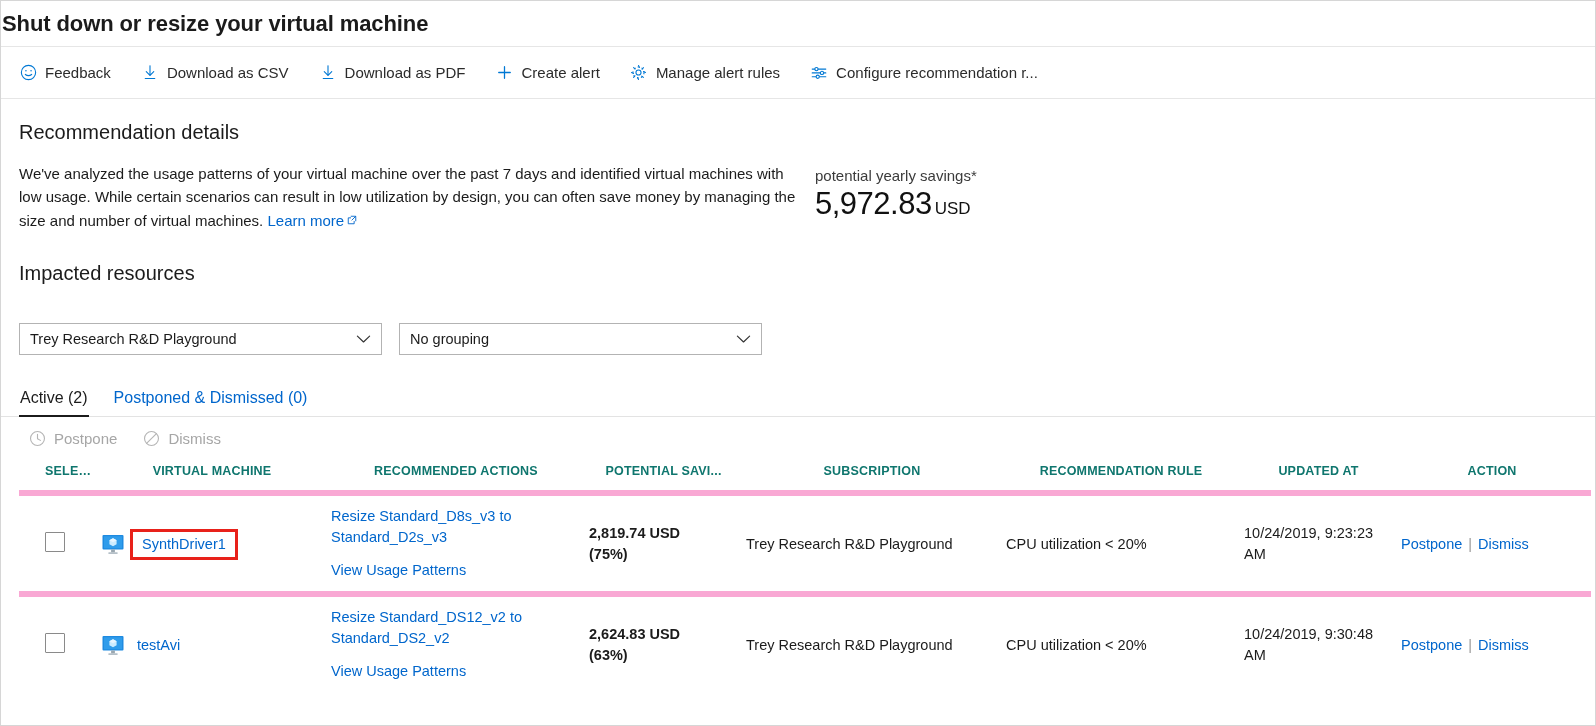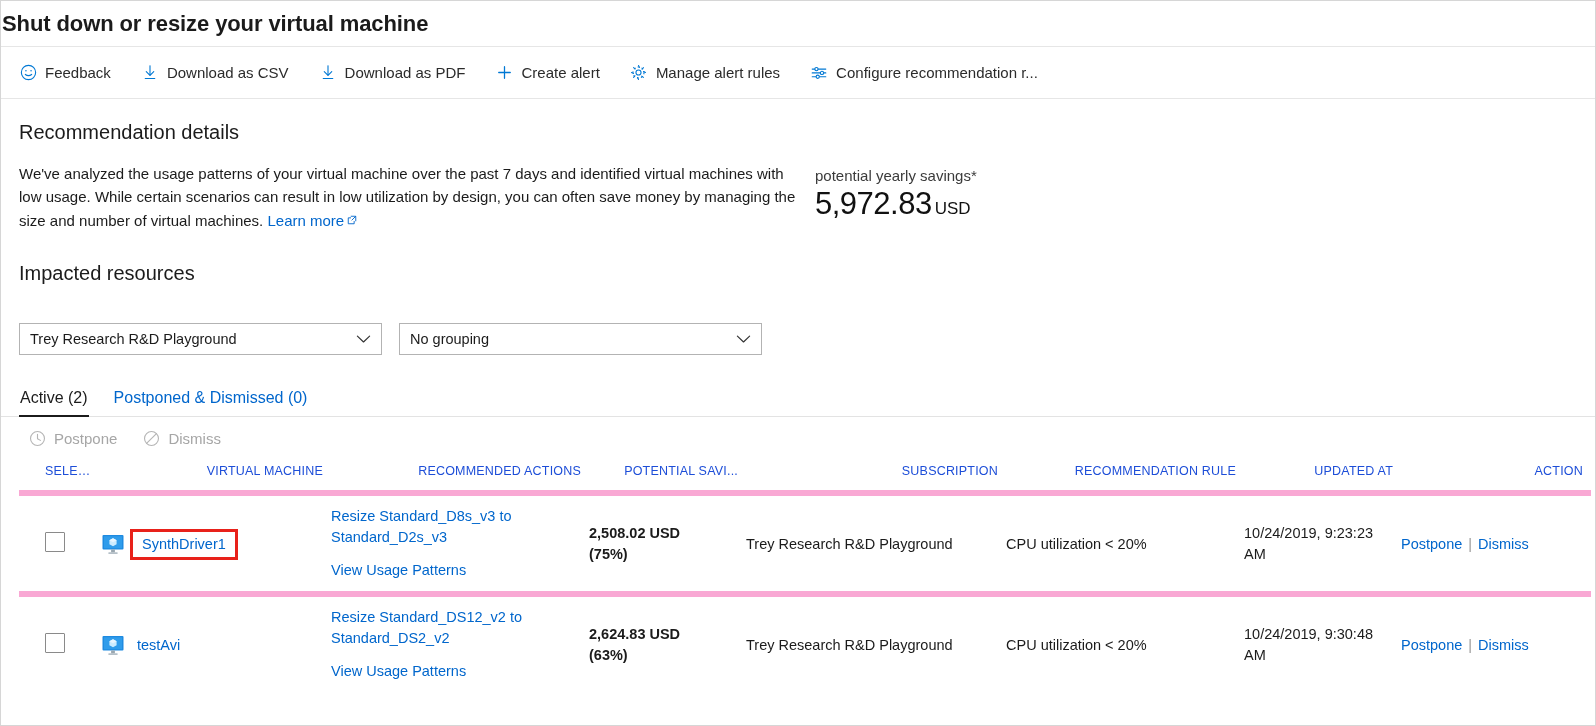--- a/index.html
+++ b/index.html
@@ -192,25 +192,25 @@
     color: #b5b5b5;
   }
 
   
   table.grid {
     width: 100%;
     border-collapse: collapse;
     table-layout: fixed;
   }
   table.grid th {
-    text-align: right;
+    text-align: center;
     font-size: 12.5px;
-    font-weight: 400;
+    font-weight: 700;
     letter-spacing: 0.2px;
-    color: #1d4ed8;
+    color: #0f766e;
     padding: 4px 8px 12px 0;
     white-space: nowrap;
     overflow: hidden;
     text-overflow: ellipsis;
     vertical-align: bottom;
   }
   table.grid td {
     font-size: 14.5px;
     color: #1b1b1b;
     padding: 10px 8px 10px 0;
@@ -445,21 +445,21 @@
                 </svg>
               </span>
               <span class="vm-name highlight">SynthDriver1</span>
             </div>
           </td>
           <td class="c-actions">
             <span class="act-line">Resize Standard_D8s_v3 to Standard_D2s_v3</span>
             <span class="act-line second">View Usage Patterns</span>
           </td>
           <td class="c-saving">
-            <div class="save-amt">2,508.02 USD</div>
+            <div class="save-amt">2,819.74 USD</div>
             <div class="save-pct">(75%)</div>
           </td>
           <td class="c-sub">Trey Research R&amp;D Playground</td>
           <td class="c-rule">CPU utilization &lt; 20%</td>
           <td class="c-updated">
             <div class="updated">10/24/2019, 9:23:23 AM</div>
           </td>
           <td class="c-action">
             <span class="actlinks">
               <a>Postpone</a><span class="sep">|</span><a>Dismiss</a>

